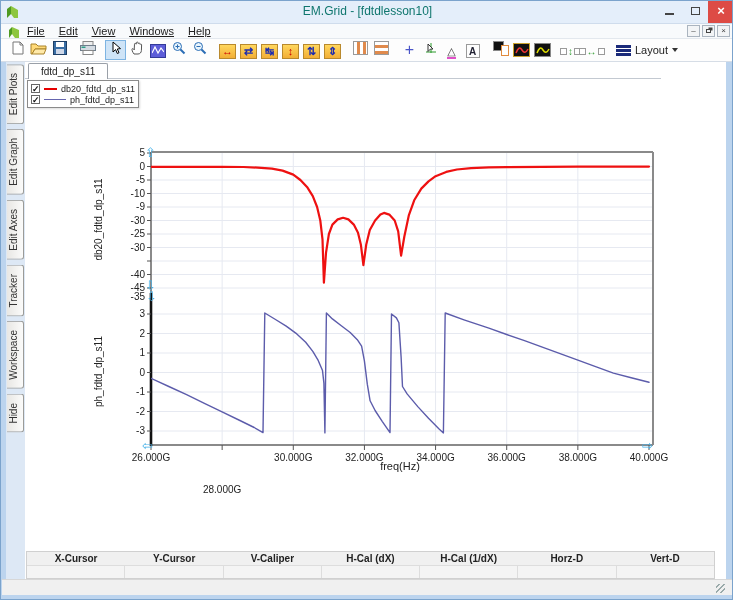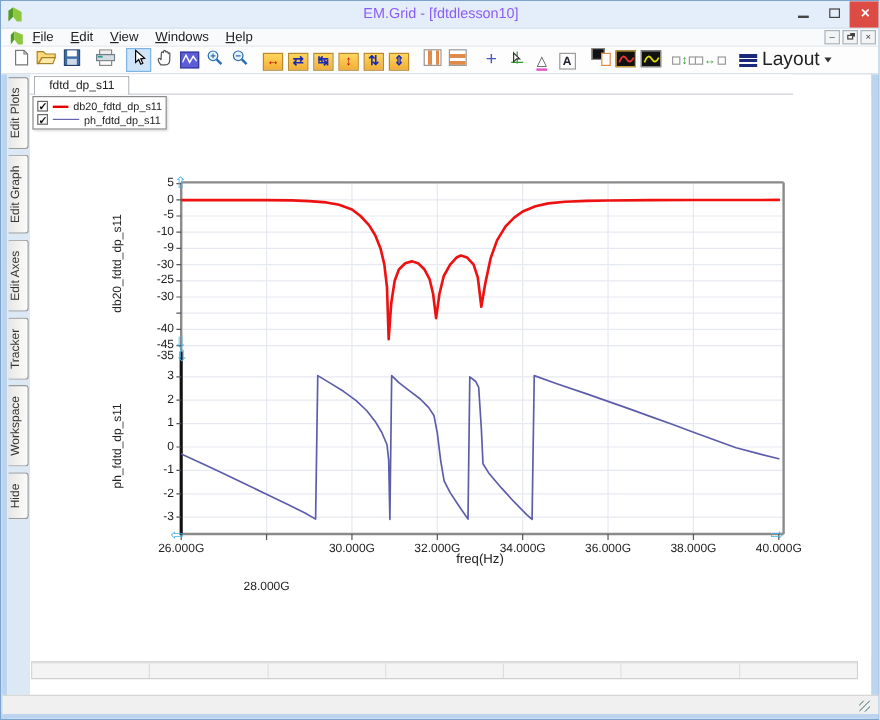--- a/index.html
+++ b/index.html
@@ -2,33 +2,33 @@
 <html><head>
 <meta charset="utf-8">
 <style>
   * { margin:0; padding:0; box-sizing:border-box; }
   html,body { width:733px; height:600px; font-family:"Liberation Sans", sans-serif; background:#fff; }
   .window { position:relative; width:733px; height:600px; border:1px solid #7ba3cc; background:#fff; overflow:hidden; }
 
   
   .titlebar { position:absolute; left:0; top:0; width:733px; height:23px; background:#e4eefa; border-bottom:1px solid #cfdcec; }
   .app-logo { position:absolute; left:5px; top:4px; }
-  .title-text { position:absolute; left:0; top:3px; width:100%; text-align:center; font-size:12px; color:#8b5cf6; }
+  .title-text { position:absolute; left:0; top:3px; width:100%; text-align:center; font-size:12px; color:#0f766e; }
   .cap-btn { position:absolute; top:0; height:22px; text-align:center; color:#444; font-size:12px; line-height:20px; cursor:default; }
   .btn-min { right:52px; width:26px; }
   .btn-min i { display:inline-block; width:9px; border-bottom:2px solid #444; }
   .btn-max { right:26px; width:26px; }
   .btn-max i { display:inline-block; width:9px; height:8px; border:1.5px solid #444; margin-top:6px; }
   .btn-close { right:0; width:26px; background:#dd4b45; color:#fff; font-weight:bold; font-size:13px; }
 
   
   .menubar { position:absolute; left:0; top:23px; width:733px; height:15px; background:#f8fafc; border-bottom:1px solid #e3e8ee; }
   .menu-logo { position:absolute; left:7px; top:1px; }
   .menu-items { position:absolute; left:26px; top:1px; display:flex; gap:14px; }
-  .menu-item { font-size:11px; color:#222; cursor:default; }
+  .menu-item { font-size:11px; color:#222; cursor:default;text-decoration:underline; }
   .menu-item u { text-decoration:underline; }
   .mdi-btns { position:absolute; right:4px; top:1px; display:flex; gap:2px; }
   .mdi-btn { width:13px; height:12px; border:1px solid #aab4bf; background:#f2f4f6; font-size:8px; line-height:10px; text-align:center; color:#444; }
   .mdi-restore i { display:inline-block; width:5px; height:4px; border:1px solid #444; box-shadow:2px -2px 0 -0.5px #444; margin-top:3px; }
 
   
   .toolbar { position:absolute; left:0; top:38px; width:733px; height:23px; background:#fdfdfd; border-bottom:1px solid #d6dde6; display:flex; align-items:center; padding-left:6px; }
   .tb-btn { width:21px; height:20px; display:flex; align-items:center; justify-content:center; border:1px solid transparent; position:relative; }
   .tb-btn.active { background:#cfe4f7; border:1px solid #7eb4e2; }
   .tb-gap { width:7px; }
@@ -38,21 +38,21 @@
   .ic-barsh { display:inline-block; width:15px; height:14px; border:1px solid #9a9a9a; background:repeating-linear-gradient(#fff 0 3px,#e08a4c 3px 6px); }
   .ic-delta { font-size:11px; color:#444; border-bottom:2px solid #e050c8; line-height:1.1; }
   .ic-abox { display:inline-block; width:14px; height:14px; border:1px solid #9a9a9a; font-size:10px; font-weight:bold; color:#223; text-align:center; line-height:13px; }
   .ic-black { display:inline-flex; width:17px; height:14px; align-items:center; justify-content:center; background:#111; border:1px solid #caa22d; }
   .ic-copy { position:relative; display:inline-block; width:16px; height:15px; }
   .ic-copy .a { position:absolute; left:0; top:0; width:11px; height:10px; background:#111; border:1px solid #888; }
   .ic-copy .b { position:absolute; right:0; bottom:0; width:8px; height:11px; background:#fff; border:1px solid #e08a3c; }
   .ic-sp { display:inline-flex; align-items:center; gap:1px; }
   .ic-sp .sqr { display:inline-block; width:7px; height:7px; border:1px solid #9a9a9a; background:#fff; }
   .ic-sp b { color:#2f9e2f; font-size:10px; font-weight:normal; }
-  .layout-btn { display:flex; align-items:center; gap:4px; margin-left:8px; padding:2px 6px; font-size:16px; color:#222; }
+  .layout-btn { display:flex; align-items:center; gap:4px; margin-left:8px; padding:2px 6px; font-size:11px; color:#222; }
   .layout-bars { display:inline-block; width:15px; height:11px; background:repeating-linear-gradient(#1a2a7a 0 3px,#fff 3px 4px); }
   .caret-down { width:0; height:0; border-left:3.5px solid transparent; border-right:3.5px solid transparent; border-top:4px solid #333; }
   .win-border-l { position:absolute; left:0; top:61px; width:5px; height:539px; background:#bcd4ee; }
   .win-border-r { position:absolute; right:0; top:61px; width:6px; height:539px; background:#bcd4ee; }
   .win-border-b { position:absolute; left:0; bottom:0; width:733px; height:6px; background:#bcd4ee; }
   .sidebar { position:absolute; left:5px; top:61px; width:19px; height:517px; background:#dde8f5; }
   .side-tab { width:17px; margin:0 0 5px 1px; background:linear-gradient(90deg,#fbfbfa,#e8e7e4); border:1px solid #9b9b98; border-right:none; border-radius:3px 0 0 3px; writing-mode:vertical-rl; transform:rotate(180deg); font-size:10px; color:#333; padding:8px 1px; text-align:center; }
   .sidebar-inner { padding-top:2px; display:flex; flex-direction:column; align-items:flex-start; }
 
   
@@ -411,20 +411,29 @@
       <span class="tick-label" style="left: 622.994px; top: 451px; width: 50px; text-align: center; position: absolute;">40.000G</span>
     </div>
 
   <span class="handle" style="left:144px; top:145px;">⇧</span>
   <span class="handle" style="left:144px; top:278px;">⇩</span>
   <span class="handle" style="left:145px; top:289px;">⇩</span>
   <span class="handle" style="left:141px; top:438px;">⇦</span>
   <span class="handle" style="left:641px; top:438px;">⇨</span>
 
   <div class="cursor-table">
+    <div class="ct-head">
+      <div>X-Cursor</div>
+      <div>Y-Cursor</div>
+      <div>V-Caliper</div>
+      <div>H-Cal (dX)</div>
+      <div>H-Cal (1/dX)</div>
+      <div>Horz-D</div>
+      <div>Vert-D</div>
+    </div>
     <div class="ct-row">
       <div></div>
       <div></div>
       <div></div>
       <div></div>
       <div></div>
       <div></div>
       <div></div>
     </div>
   </div>

